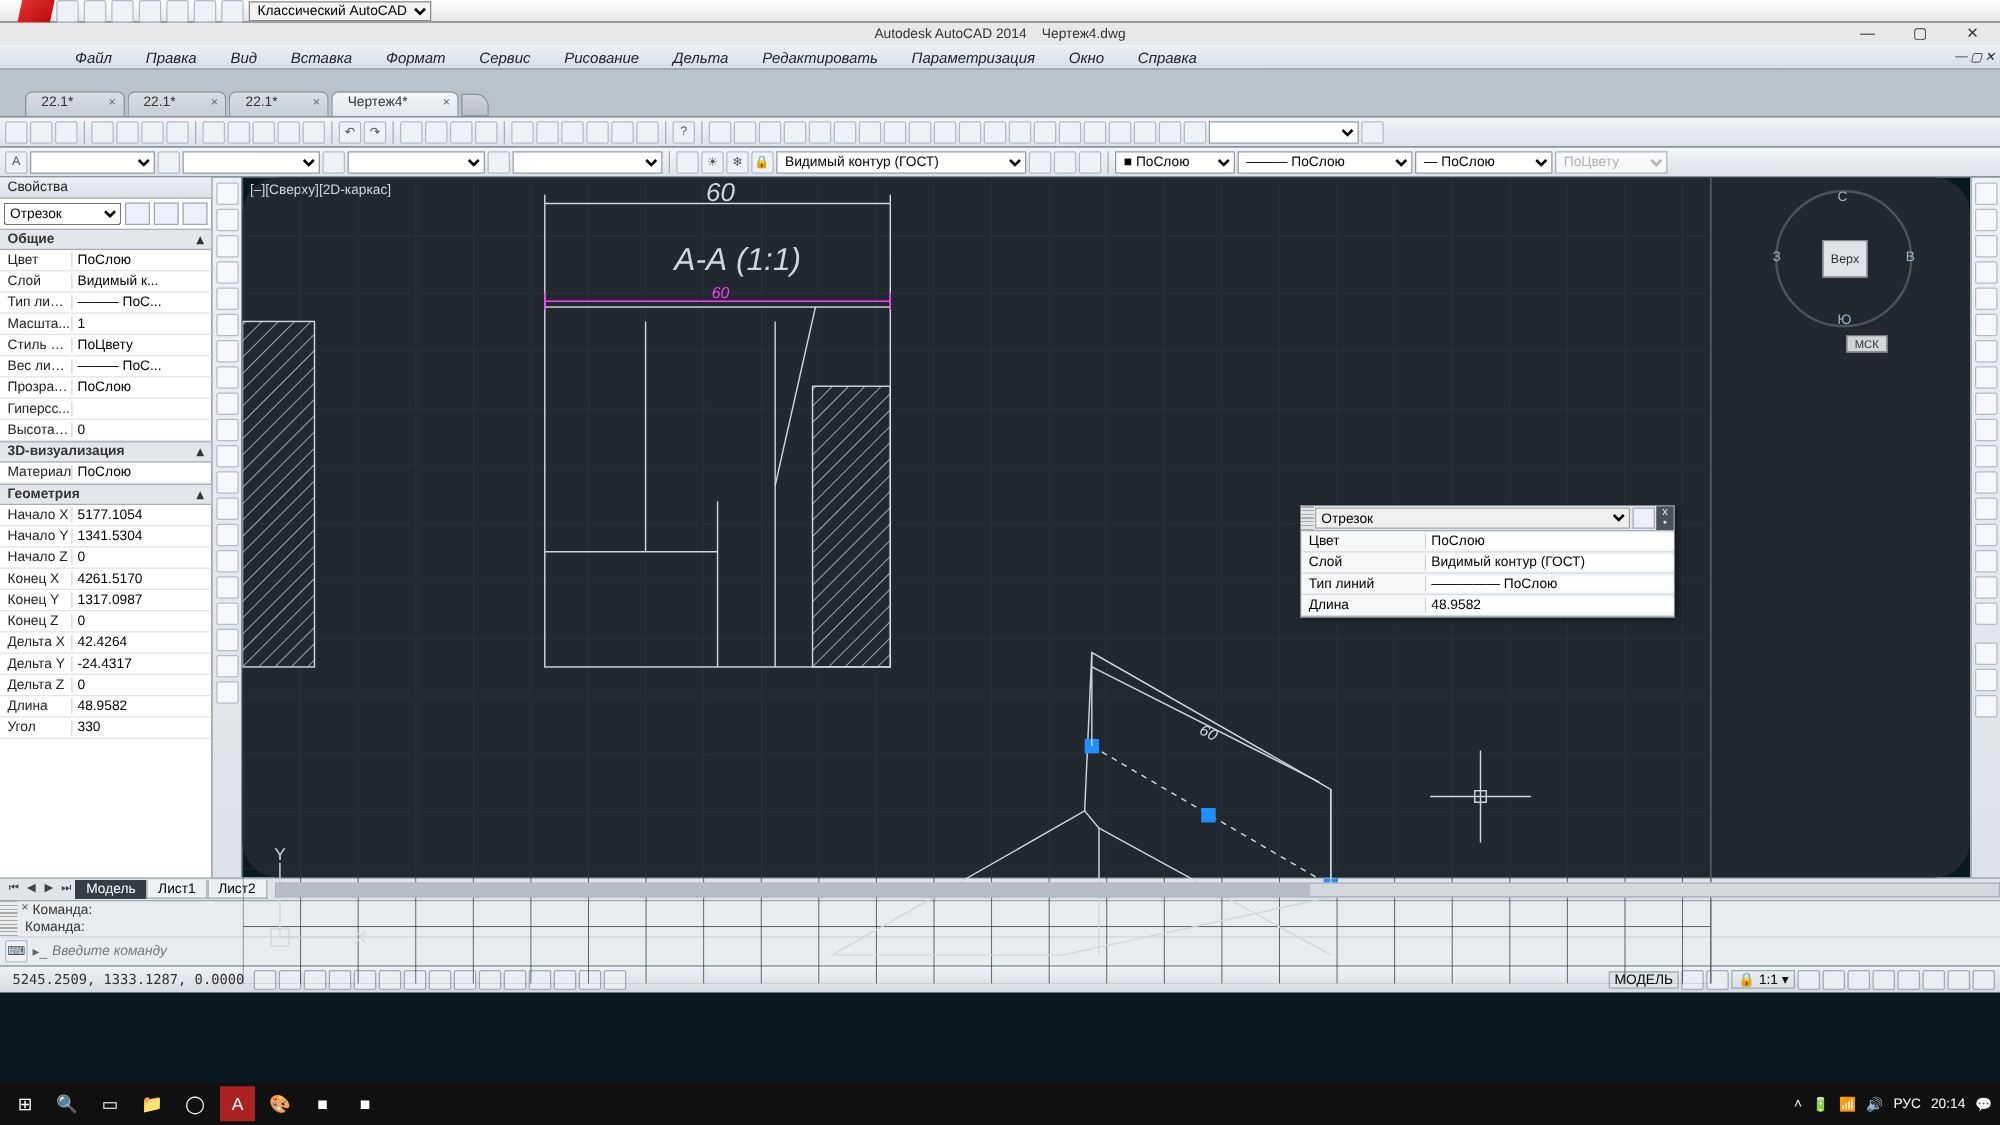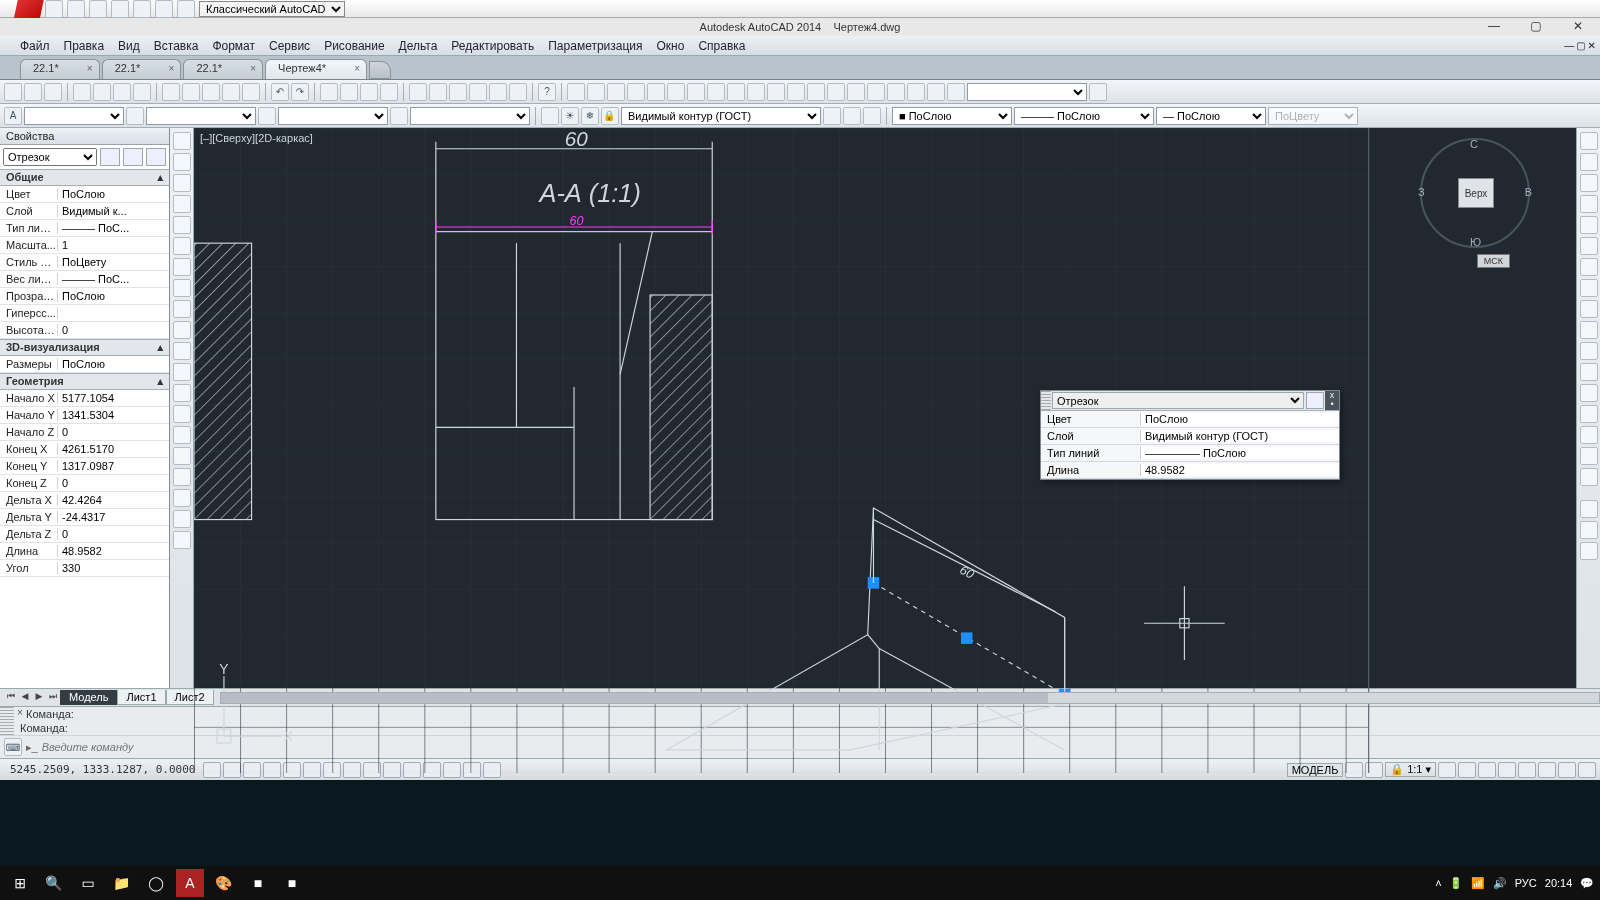--- a/index.html
+++ b/index.html
@@ -9,26 +9,26 @@
 .titlebar { height: 18px; background: #e8e8e8; display: flex; align-items: center; justify-content: center; font-size: 11px; color: #333; position: relative; }
 .titlebar .win-btns { position: absolute; right: 2px; display: flex; gap: 2px; }
 .titlebar .win-btns span { width: 40px; height: 16px; text-align: center; font-size: 12px; cursor: pointer; }
 
 
 .qat { height: 18px; background: linear-gradient(#fff,#e8e8e8); border-bottom: 1px solid #aaa; display: flex; align-items: center; padding: 0 15px; gap: 4px; }
 .logo { width: 26px; height: 26px; background: linear-gradient(135deg,#d33,#b00); transform: skewX(-12deg); display: inline-block; position: relative; top: 4px; }
 .ws-select { font-size: 11px; height: 16px; border: 1px solid #888; background: #f4f4f4; padding: 0 2px; }
 
 
-.menubar { height: 20px; background: linear-gradient(#eef1f5,#d6dde6); border-bottom: 1px solid #9aa; display: flex; align-items: center; padding-left: 20px; gap: 14px; font-size: 12px; color: #223; }
+.menubar { height: 20px; background: linear-gradient(#eef1f5,#d6dde6); border-bottom: 1px solid #9aa; display: flex; align-items: center; padding-left: 60px; gap: 27px; font-size: 12px; color: #223; font-style: italic; }
 .menubar span { cursor: pointer; }
 .menubar .mdibtns { margin-left: auto; margin-right: 4px; display: flex; gap: 2px; font-size: 10px; }
 
 
-.filetabs { height: 24px; background: #b9c3cc; display: flex; align-items: flex-end; padding-left: 20px; border-bottom: 1px solid #7a828a; }
+.filetabs { height: 38px; background: #b9c3cc; display: flex; align-items: flex-end; padding-left: 20px; border-bottom: 1px solid #7a828a; }
 .filetab { height: 20px; padding: 2px 40px 0 12px; font-size: 11px; background: linear-gradient(#d8dee4,#c5cdd5); border: 1px solid #8a929a; border-bottom: none; border-radius: 6px 6px 0 0; margin-right: 2px; position: relative; color: #333; }
 .filetab.active { background: linear-gradient(#f3f6f9,#e2e7ed); }
 .filetab .close { position: absolute; right: 6px; top: 3px; font-size: 10px; color: #666; }
 .newtab { width: 22px; height: 18px; background: linear-gradient(#d0d5da,#b8c0c8); border: 1px solid #8a929a; border-radius: 0 10px 0 0; }
 
 
 .tbrow { height: 24px; background: linear-gradient(#f3f5f8,#dde2e8); border-bottom: 1px solid #a5adb5; display: flex; align-items: center; padding: 0 4px; gap: 2px; }
 .tb-ic { width: 18px; height: 18px; background: #eef2f6; border: 1px solid #b3bcc6; border-radius: 2px; display: inline-flex; align-items: center; justify-content: center; font-size: 10px; color: #456; }
 .tb-sep { width: 1px; height: 18px; background: #a5acb5; margin: 0 3px; }
 .tb-sel { height: 18px; font-size: 11px; border: 1px solid #8f9aa6; background: #fff; padding: 0 2px; }
@@ -41,21 +41,21 @@
 .propsPanel select.obj { flex: 1; font-size: 11px; height: 18px; }
 .propsPanel .mini { width: 20px; height: 18px; border: 1px solid #9aa; background: #eef; }
 .propsPanel .sechdr { background: #e3e7ec; border-top: 1px solid #aab; border-bottom: 1px solid #aab; padding: 1px 6px; font-weight: bold; color: #333; display: flex; justify-content: space-between; gap: 44px; }
 .propsPanel .prow { display: flex; border-bottom: 1px solid #e0e3e7; height: 17px; align-items: center; }
 .propsPanel .prow .k { width: 58px; padding-left: 6px; overflow: hidden; white-space: nowrap; text-overflow: ellipsis; color: #222; border-right: 1px solid #d0d4d9; }
 .propsPanel .prow .v { flex: 1; padding-left: 4px; overflow: hidden; white-space: nowrap; text-overflow: ellipsis; }
 
 .drawstrip { width: 24px; background: linear-gradient(#eef1f4,#dde2e8); border-right: 1px solid #9aa; display: flex; flex-direction: column; align-items: center; padding-top: 4px; gap: 3px; }
 .drawstrip .ds { width: 18px; height: 18px; border: 1px solid #b3bcc6; background: #f5f7fa; border-radius: 2px; }
 
-.canvasWrap { flex: 1; position: relative; background: #212830; }
+.canvasWrap { flex: 1; position: relative; background: #212830; border-radius: 29px; }
 .canvas { position: absolute; inset: 0; }
 .viewlabel { position: absolute; top: 4px; left: 6px; color: #cfd6dc; font-size: 11px; }
 .viewcube { position: absolute; top: 10px; right: 46px; width: 110px; height: 110px; }
 .viewcube .ring { position: absolute; inset: 0; border: 2px solid #4b535c; border-radius: 50%; }
 .viewcube .face { position: absolute; top: 40px; left: 38px; width: 36px; height: 30px; background: #e0e3e7; border: 1px solid #888; font-size: 10px; display: flex; align-items: center; justify-content: center; color: #333; }
 .viewcube .lbl { position: absolute; font-size: 11px; color: #9fb0c0; }
 .viewcube .n { top: 0; left: 50px; } .viewcube .s { bottom: 0; left: 50px; }
 .viewcube .w { top: 48px; left: -2px; } .viewcube .e { top: 48px; right: -2px; }
 .wcsbadge { position: absolute; top: 126px; right: 66px; background: #d2d6db; border: 1px solid #777; font-size: 9px; padding: 1px 6px; color: #333; }
 
@@ -222,21 +222,21 @@
   <span class="tb-sep"></span>
   <span class="tb-ic"></span>
   <span class="tb-ic">☀</span>
   <span class="tb-ic">❄</span>
   <span class="tb-ic">🔒</span>
   <select class="tb-sel" style="width:200px"><option>Видимый контур (ГОСТ)</option></select>
   <span class="tb-ic"></span>
   <span class="tb-ic"></span>
   <span class="tb-ic"></span>
   <span class="tb-sep"></span>
-  <select class="tb-sel" style="width:120px"><option>■ <span>ПоСлою</span></option></select>
+  <select class="tb-sel" style="width:96px"><option>■ <span>ПоСлою</span></option></select>
   <select class="tb-sel" style="width:140px"><option>——— <span>ПоСлою</span></option></select>
   <select class="tb-sel" style="width:110px"><option>— <span>ПоСлою</span></option></select>
   <select class="tb-sel" style="width:90px;color:#999" disabled=""><option>ПоЦвету</option></select>
 </div>
 
 <div class="main">
 
   <div class="propsPanel">
     <div class="hdr">Свойства</div>
     <div class="selrow">
@@ -286,21 +286,21 @@
           <div class="k">Высота 3D</div>
           <div class="v">0</div>
         </div>
       </div>
     <div class="sechdr">
         <span>3D-визуализация</span>
         <span>▴</span>
       </div>
     <div id="sec-viz">
         <div class="prow">
-          <div class="k">Размеры</div>
+          <div class="k">Материал</div>
           <div class="v">ПоСлою</div>
         </div>
       </div>
     <div class="sechdr">
         <span>Геометрия</span>
         <span>▴</span>
       </div>
     <div id="sec-geom">
         <div class="prow">
           <div class="k">Начало X</div>

